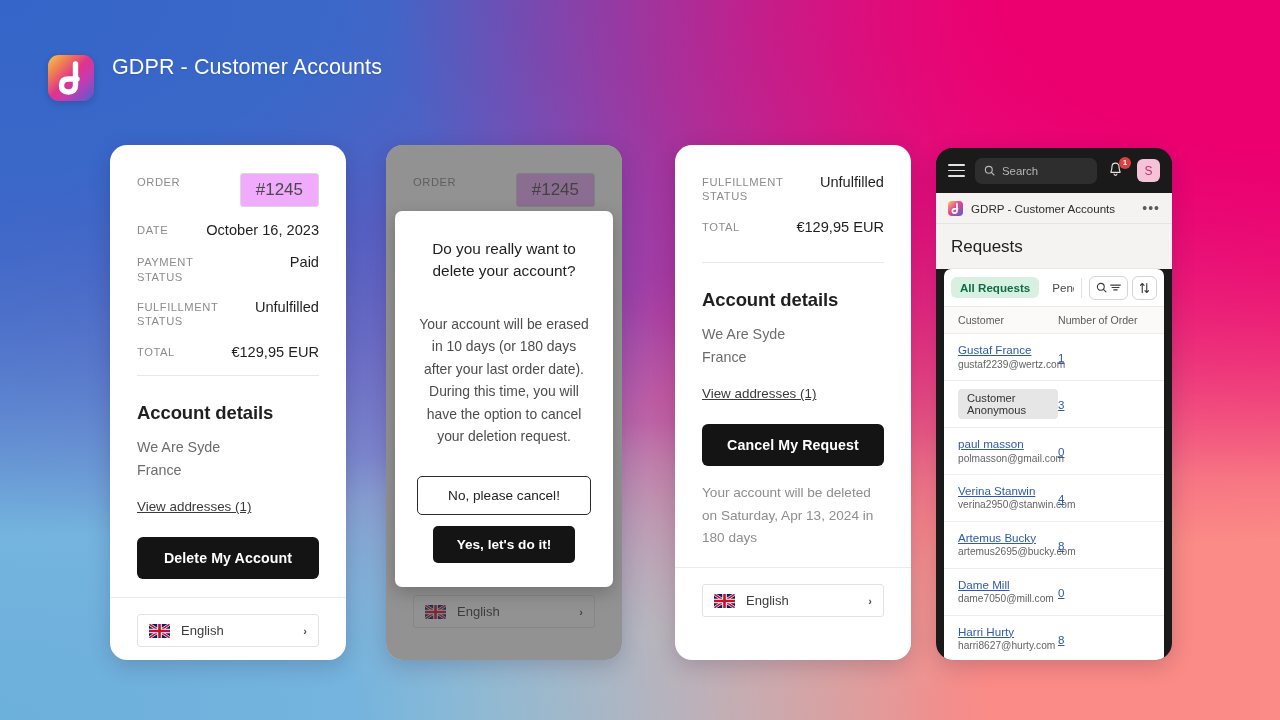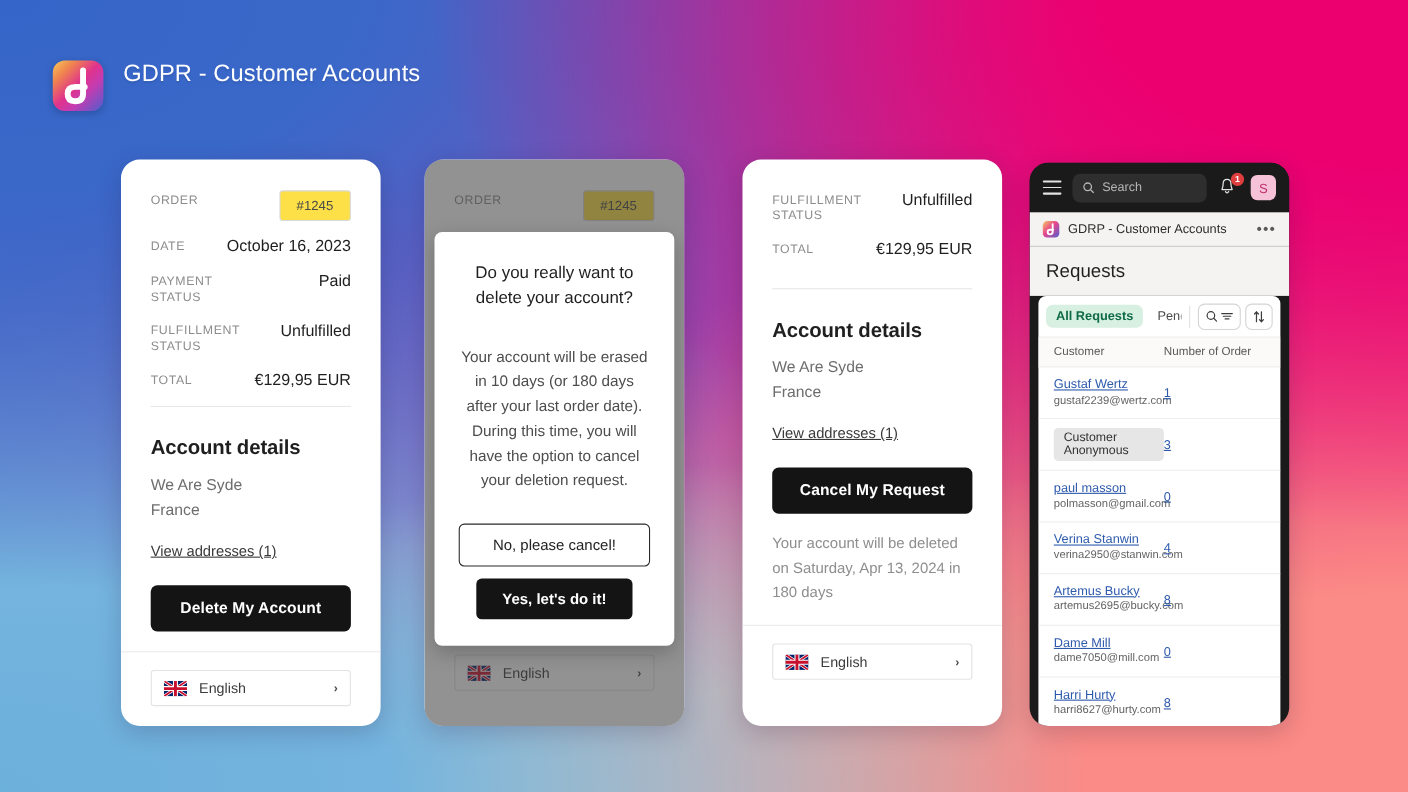--- a/index.html
+++ b/index.html
@@ -62,21 +62,21 @@
     margin-bottom: 14px; gap: 24px;
   }
   .olabel {
     color: #8c8c8c; font-size: 11.2px; letter-spacing: .55px;
     text-transform: uppercase; line-height: 1.28; padding-top: 2px;
     max-width: 96px;
   }
   .ovalue { color: #1f1f1f; font-size: 14.6px; text-align: center; line-height: 1.25; }
   .order-chip {
     border: 1px solid #d9d9d9; border-radius: 3px;
-    padding: 6px 15px; font-size: 12px; color: #4a4a4a; background: #fde047;
+    padding: 6px 15px; font-size: 17px; color: #4a4a4a; background: #f0abfc;
   }
   .hr { height: 1px; background: #e8e8e8; margin: 14px 0 0; }
 
   .section-title {
     font-size: 18.5px; color: #1f1f1f; font-weight: 600;
     margin: 26px 0 12px; letter-spacing: -.1px;
   }
   .addr { font-size: 14.3px; color: #6d6d6d; line-height: 1.62; }
   .link-addr {
     display: inline-block; margin-top: 17px; font-size: 13.4px;
@@ -412,21 +412,21 @@
       </div>
     </div>
 
     <div class="thead">
       <div class="c1">Customer</div>
       <div class="c2">Number of Order</div>
     </div>
 
     <div class="trow">
       <div class="c1">
-        <span class="cust-name">Gustaf Wertz</span>
+        <span class="cust-name">Gustaf France</span>
         <span class="cust-mail">gustaf2239@wertz.com</span>
       </div>
       <div class="c2">
         <span class="ordnum">1</span>
       </div>
     </div>
 
     <div class="trow">
       <div class="c1">
         <span class="anon-pill">Customer Anonymous</span>

